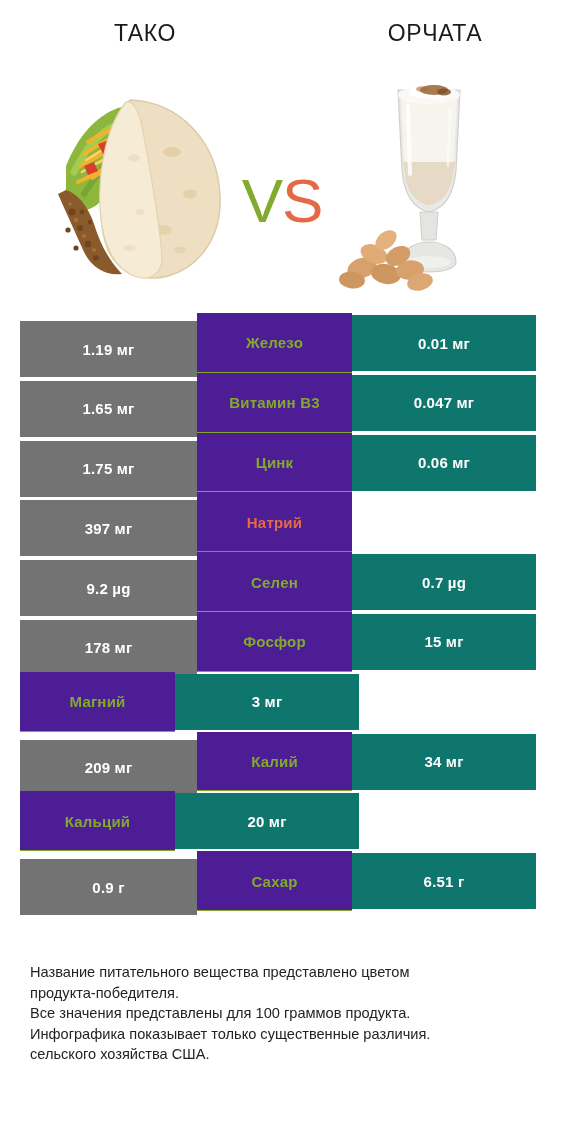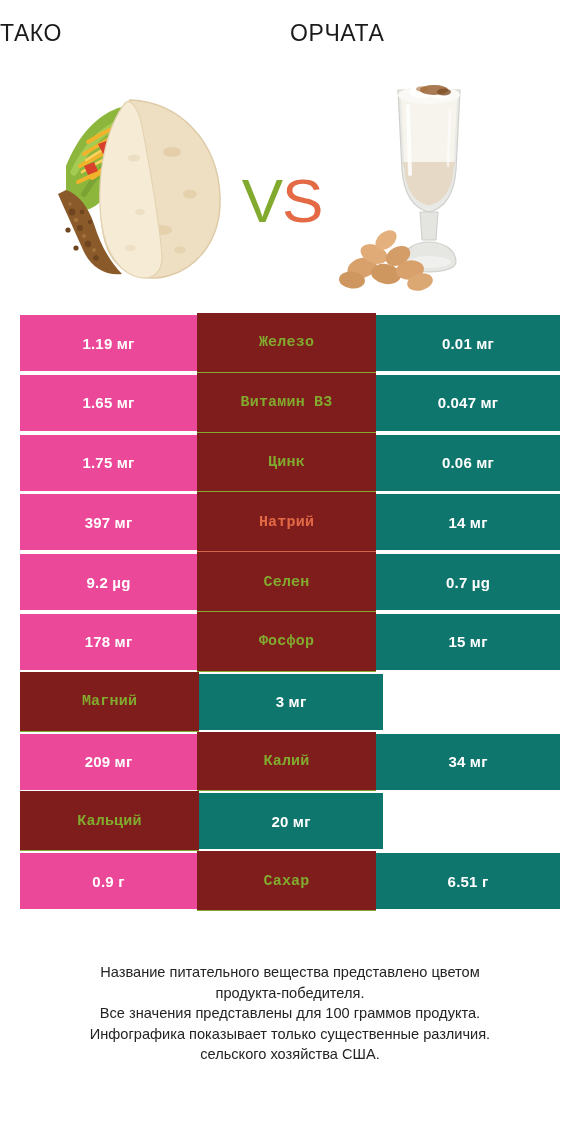--- a/index.html
+++ b/index.html
@@ -16,21 +16,21 @@
 
   
   .header {
     display: flex;
     width: 580px;
     height: 62px;
     align-items: flex-start;
   }
   .header-cell {
     flex: 1;
-    text-align: left;
+    text-align: center;
     padding-top: 22px;
   }
   .product-title {
     font-size: 23px;
     font-weight: 400;
     color: #1b1b1b;
     letter-spacing: 0.6px;
     line-height: 1;
   }
 
@@ -85,33 +85,32 @@
     display: flex;
     align-items: center;
     justify-content: center;
     font-size: 15px;
     font-weight: 600;
     letter-spacing: 0.2px;
   }
 
   .cell-left {
     width: 177px;
-    background: #ec4899;
+    background: #737373;
     color: #ffffff;
     height: 56px;
-    margin-top: 2px;
+    margin-top: 8px;
     margin-bottom: 1.8px;
   }
 
   .cell-mid {
-    width: 179px;
-    background: #7f1d1d;
+    width: 155px;
+    background: #4c1d95;
     height: 59.8px;
     position: relative;
-    font-family: Liberation Mono, monospace;
   }
 
   .cell-right {
     width: 184px;
     background: #0f766e;
     color: #ffffff;
     height: 56px;
     margin-top: 2px;
     margin-bottom: 1.8px;
   }
@@ -136,21 +135,21 @@
     letter-spacing: 0.2px;
   }
   .row.winner-right .nutrient { color: #e46a46; }
 
   
   .footnote {
     position: absolute;
     left: 30px;
     top: 962px;
     width: 520px;
-    text-align: center;
+    text-align: left;
     font-size: 14.6px;
     line-height: 20.5px;
     color: #232323;
   }
   .footnote div { white-space: nowrap; }
 </style>
 </head>
 <body>
 
 <div class="header">
@@ -293,21 +292,20 @@
       <div class="cell cell-mid">
         <span class="nutrient">Цинк</span>
       </div>
       <div class="cell cell-right">0.06 мг</div>
     </div>
     <div class="row winner-right">
       <div class="cell cell-left">397 мг</div>
       <div class="cell cell-mid">
         <span class="nutrient">Натрий</span>
       </div>
-      <div class="cell cell-right">14 мг</div>
     </div>
     <div class="row">
       <div class="cell cell-left">9.2 µg</div>
       <div class="cell cell-mid">
         <span class="nutrient">Селен</span>
       </div>
       <div class="cell cell-right">0.7 µg</div>
     </div>
     <div class="row">
       <div class="cell cell-left">178 мг</div>

